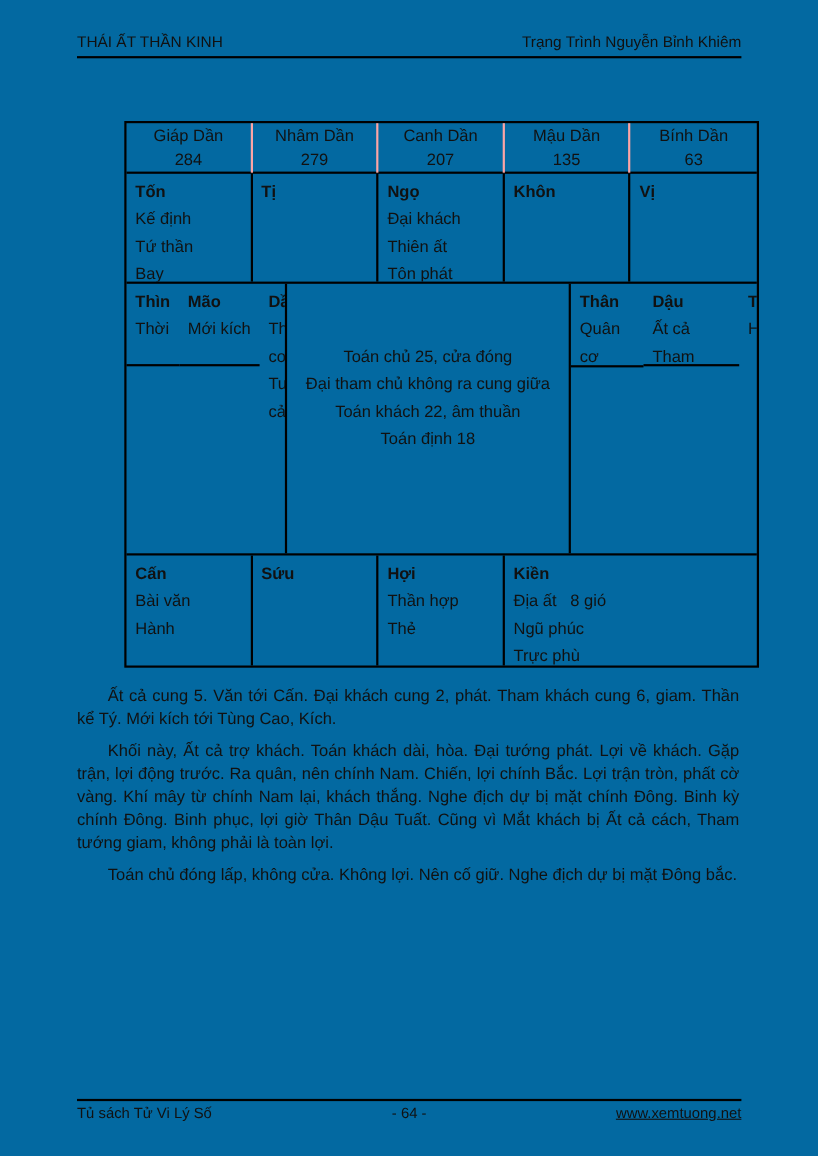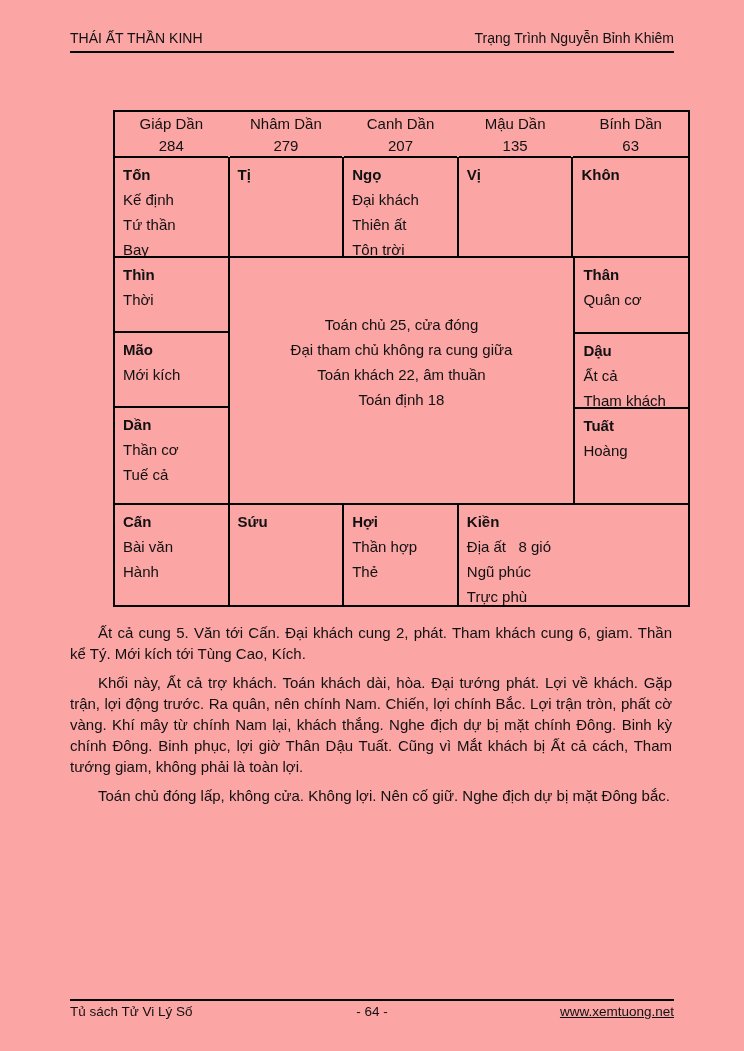--- a/index.html
+++ b/index.html
@@ -1,19 +1,19 @@
 <!DOCTYPE html>
 <html><head>
 <meta charset="utf-8">
 <style>
   * { margin:0; padding:0; box-sizing:border-box; }
   html,body { background:#e8e8e8; }
   body { font-family:"Liberation Sans", sans-serif; color:#111; }
   .page {
-    position:relative; width:744px; height:1051px; background:#fca5a5;
+    position:relative; width:744px; height:1051px; background:#0369a1;
     overflow:hidden;
   }
 
   
   .page-header {
     position:absolute; left:70px; right:70px; top:30px;
     display:flex; justify-content:space-between; align-items:flex-end;
     padding-bottom:5px; border-bottom:2px solid #000;
     font-size:14px;
   }
@@ -34,21 +34,21 @@
     display:grid; grid-template-columns:repeat(5,1fr);
   }
   .row-top { height:100px; border-bottom:2px solid #000; }
   .row-bottom { height:100px; }
   .row-five > .cell:not(:last-child) { border-right:2px solid #000; }
 
   .middle-band {
     display:grid; grid-template-columns:1fr 3fr 1fr;
     height:247px; border-bottom:2px solid #000;
   }
-  .side-col { display:flex; flex-direction:column; }
+  .side-col { display:flex; }
   .side-col-left { border-right:2px solid #000; }
   .side-col-right { border-left:2px solid #000; }
   .sub-cell { border-bottom:2px solid #000; }
   .sub-cell:last-child { border-bottom:none; flex:1; }
   .h75 { height:75px; } .h76 { height:76px; }
 
   .cell { padding:4px 8px 0 8px; overflow:hidden; }
   .cell-title { font-weight:bold; line-height:25px; white-space:pre-wrap; }
   .cell-line { line-height:25px; white-space:pre-wrap; }
 
@@ -123,29 +123,29 @@
       </div>
       <div class="cell">
         <div class="cell-title">Tị</div>
         <div></div>
       </div>
       <div class="cell">
         <div class="cell-title">Ngọ</div>
         <div>
             <div class="cell-line">Đại khách</div>
             <div class="cell-line">Thiên ất</div>
-            <div class="cell-line">Tôn trời</div>
-          </div>
+            <div class="cell-line">Tôn phát</div>
+          </div>
+      </div>
+      <div class="cell">
+        <div class="cell-title">Khôn</div>
+        <div></div>
       </div>
       <div class="cell">
         <div class="cell-title">Vị</div>
-        <div></div>
-      </div>
-      <div class="cell">
-        <div class="cell-title">Khôn</div>
         <div></div>
       </div>
     </div>
 
     <div class="middle-band">
       <div class="side-col side-col-left">
         <div class="cell sub-cell h75">
           <div class="cell-title">Thìn</div>
           <div>
               <div class="cell-line">Thời</div>

